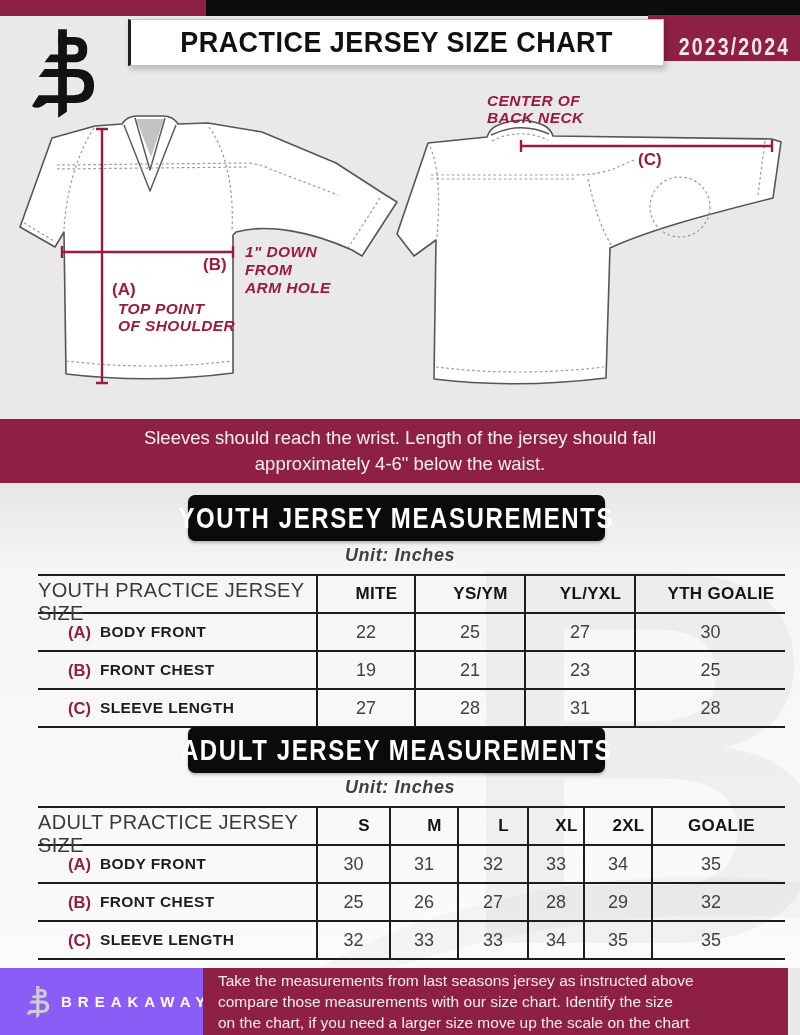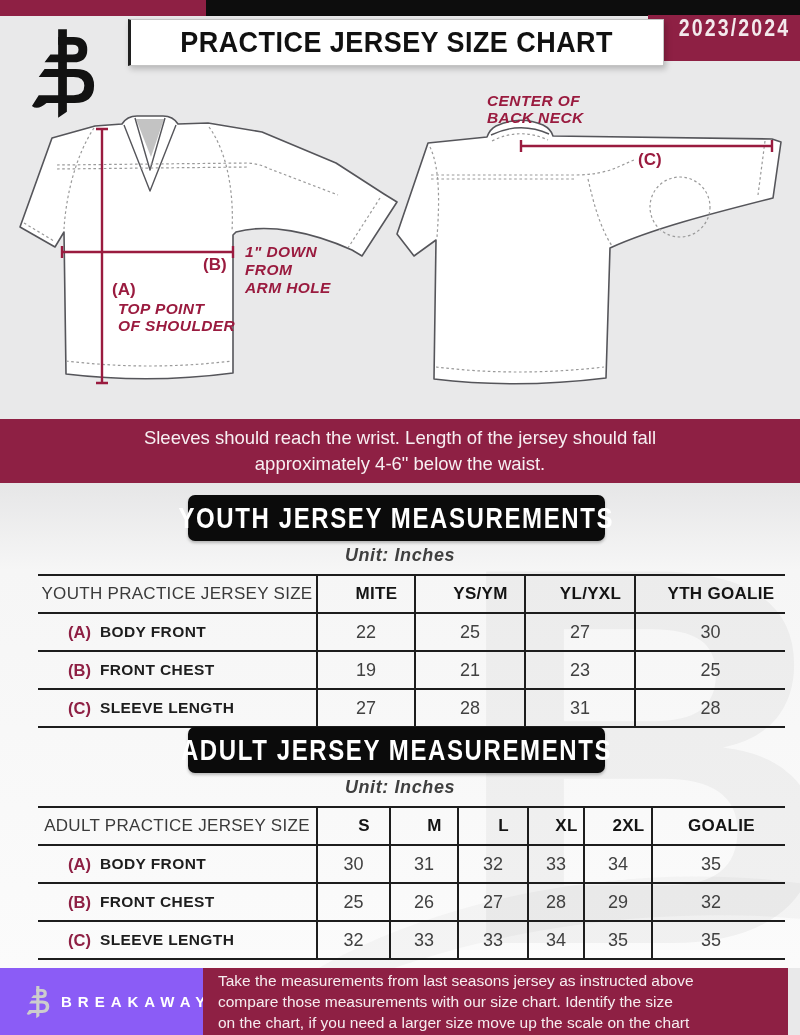--- a/index.html
+++ b/index.html
@@ -6,21 +6,21 @@
   .page{position:relative;width:800px;height:1035px;margin:0 auto;background:#e9e9ea;
         font-family:"Liberation Sans",sans-serif;overflow:hidden;}
   
   .strip-maroon{position:absolute;left:0;top:0;width:206px;height:16px;background:#8e2044;}
   .strip-black{position:absolute;left:206px;top:0;width:594px;height:16px;background:#0d0d0d;}
   .title-box{position:absolute;left:128px;top:19px;width:536px;height:47px;background:#fff;
              border:1px solid #c4c4c4;border-left:3px solid #1f1f1f;box-shadow:2px 3px 6px rgba(0,0,0,.22);
              display:flex;align-items:center;justify-content:center;box-sizing:border-box;z-index:3;}
   .title-box span{font-size:29px;font-weight:800;color:#111;letter-spacing:.5px;transform:scaleX(.93);white-space:nowrap;}
   .year-box{position:absolute;left:648px;top:15px;width:152px;height:46px;background:#8e2044;
-            display:flex;align-items:flex-start;justify-content:flex-end;padding-right:10px;box-sizing:border-box;z-index:2;}
+            display:flex;align-items:flex-end;justify-content:flex-end;padding-right:10px;box-sizing:border-box;z-index:2;}
   .year-box span{font-size:23px;font-weight:700;color:#f3e9ec;letter-spacing:2.5px;transform:scaleX(.85);transform-origin:right center;white-space:nowrap;}
   .logo-top{position:absolute;left:30px;top:26px;z-index:4;}
   
   .diagram{position:absolute;left:0;top:85px;width:800px;height:334px;}
   .jersey-outline{fill:#ffffff;stroke:#55555a;stroke-width:1.6;stroke-linejoin:round;}
   .seam{fill:none;stroke:#9a9a9a;stroke-width:1.2;stroke-dasharray:2.6 2.6;}
   .thin{fill:none;stroke:#55555a;stroke-width:1.4;stroke-linejoin:round;}
   .redline{stroke:#9a1b3f;stroke-width:2.4;fill:none;}
   .anno-b{font-family:"Liberation Sans",sans-serif;font-size:17px;font-weight:800;fill:#9a1b3f;}
   .anno-i{font-family:"Liberation Sans",sans-serif;font-size:15.5px;font-style:italic;font-weight:600;fill:#9a1b3f;letter-spacing:.4px;}
@@ -38,21 +38,21 @@
             display:flex;align-items:center;justify-content:center;box-shadow:0 2px 3px rgba(0,0,0,.25);}
   .sec-head span{color:#fff;font-size:30px;font-weight:700;letter-spacing:2px;transform:scaleX(.8);white-space:nowrap;}
   .unit{position:absolute;left:0;width:800px;text-align:center;font-size:18px;font-style:italic;
         font-weight:600;color:#3f3f3f;letter-spacing:.6px;}
   
   .mtable{position:absolute;left:38px;width:747px;border-top:2px solid #1d1d1d;}
   .mrow{display:flex;height:36px;border-bottom:2px solid #1d1d1d;}
   .cell{display:flex;align-items:center;justify-content:center;box-sizing:border-box;height:100%;
         border-left:2px solid #1d1d1d;}
   .cell:first-child{border-left:none;}
-  .h-label{font-size:17px;color:#3a3a3a;letter-spacing:.3px;}
+  .h-label{font-size:20px;color:#3a3a3a;letter-spacing:.3px;margin-top:8px;}
   .h-size{font-size:17px;font-weight:700;color:#141414;letter-spacing:.3px;padding-left:21px;}
   .r-label{justify-content:flex-start;padding-left:30px;gap:9px;}
   .r-key{color:#8e2044;font-weight:800;font-size:16.5px;}
   .r-name{color:#1d1d1d;font-weight:700;font-size:15.5px;letter-spacing:.4px;}
   .val{font-size:18px;color:#414141;}
   
   .yc0{width:278px;} .yc1{width:98px;} .yc2{width:110px;} .yc3{width:110px;} .yc4{width:151px;}
   
   .ac0{width:278px;} .ac1{width:73px;} .ac2{width:68px;} .ac3{width:70px;} .ac4{width:56px;} .ac5{width:68px;} .ac6{width:118px;}
   

